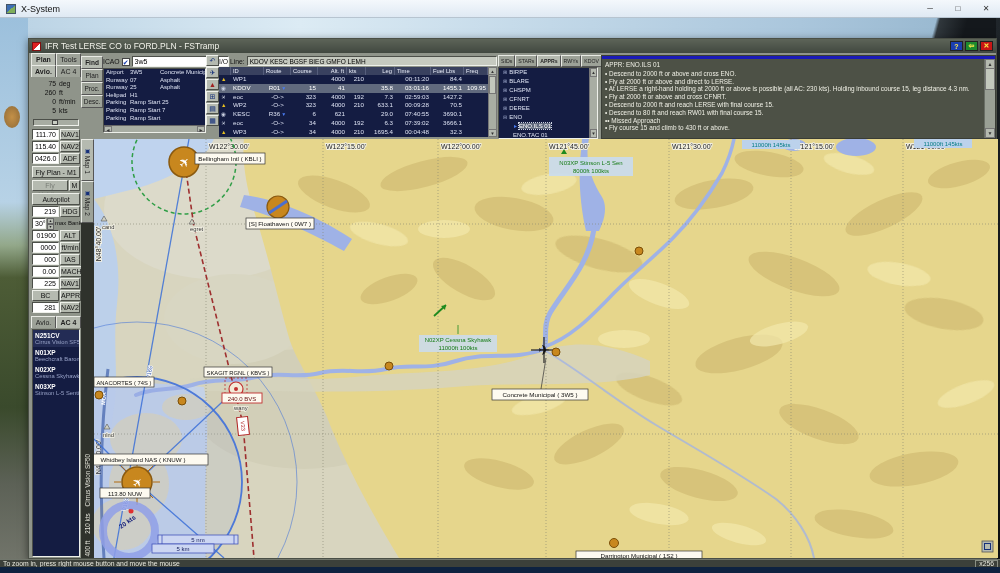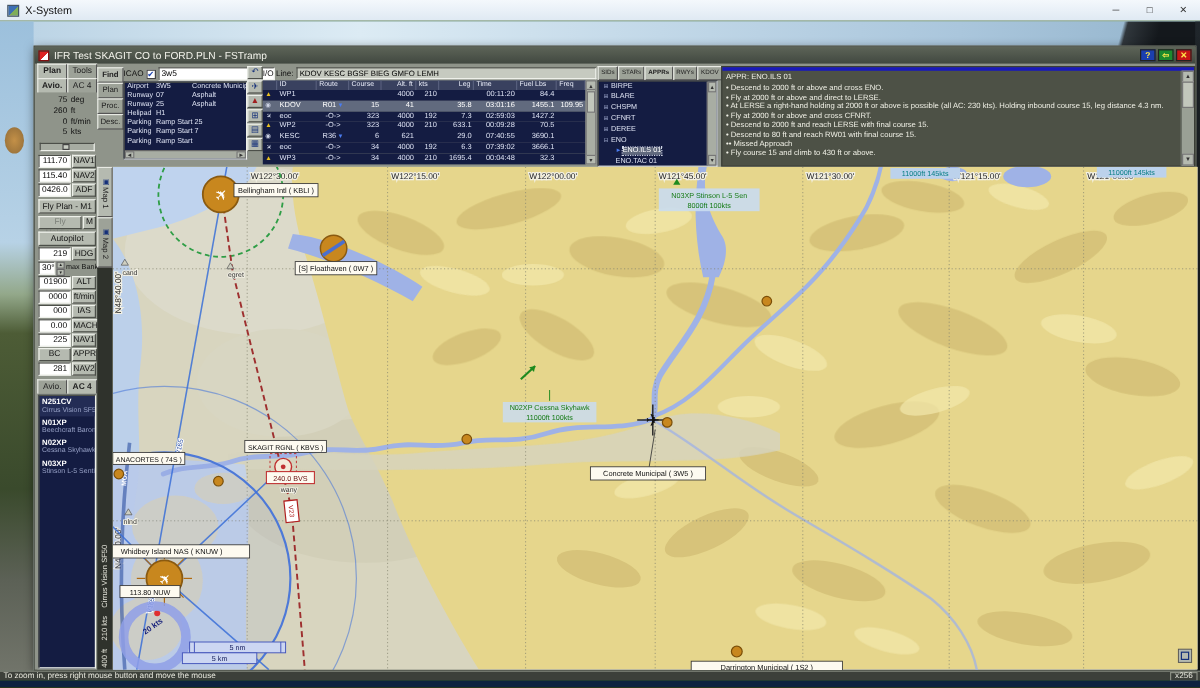--- a/index.html
+++ b/index.html
@@ -1,17 +1,17 @@
 <!DOCTYPE html>
 <html><head>
 <meta charset="utf-8">
 <style>
   html,body{margin:0;padding:0;background:#000;}
   *{box-sizing:border-box;}
-  .screen{position:relative;width:1000px;height:573px;overflow:hidden;background:#4d7c0f;font-family:"Liberation Sans",sans-serif;}
+  .screen{position:relative;width:1000px;height:573px;overflow:hidden;background:#0369a1;font-family:"Liberation Sans",sans-serif;}
 
   
   .os-bar{position:absolute;left:0;top:0;width:1000px;height:18px;background:linear-gradient(#f4f8fc,#dfe9f3);border-bottom:1px solid #b7c4d0;display:flex;align-items:center;font-size:9px;color:#111;}
   .os-ico{width:10px;height:10px;margin:0 5px 0 6px;background:linear-gradient(135deg,#3d6fb4 50%,#7fae5a 50%);border:1px solid #456;}
   .os-controls{margin-left:auto;display:flex;height:100%;}
   .os-btn{width:28px;height:100%;display:flex;align-items:center;justify-content:center;font-size:8px;color:#333;}
 
   
   .desktop{position:absolute;left:0;top:18px;width:1000px;height:541px;background:linear-gradient(#a4c4de 0%,#bdd6e8 55%,#cfe0ec 100%);}
   .sky-cloud{position:absolute;left:0;top:0;width:1000px;height:22px;background:linear-gradient(90deg,#b9d2e4,#dcebf4 30%,#c2d8e8 55%,#aac6dc 80%,#93b4cc);}
@@ -163,21 +163,21 @@
     <div class="sky-cloud"></div>
     <div class="cockpit-wedge"></div>
     <div class="left-scenery">
         <div class="left-blob"></div>
       </div>
     <div class="right-sliver"></div>
 
     <div class="fst">
       <div class="fst-title">
         <div class="fst-ico"></div>
-        <span>IFR Test SKAGIT CO to FORD.PLN - FSTramp</span>
+        <span>IFR Test LERSE CO to FORD.PLN - FSTramp</span>
         <div class="fst-controls">
           <div class="fst-btn help">?</div>
           <div class="fst-btn dock">⇦</div>
           <div class="fst-btn close">✕</div>
         </div>
       </div>
 
       <div class="sidebar">
         <div class="tabrow">
           <div class="tab active">Plan</div>

